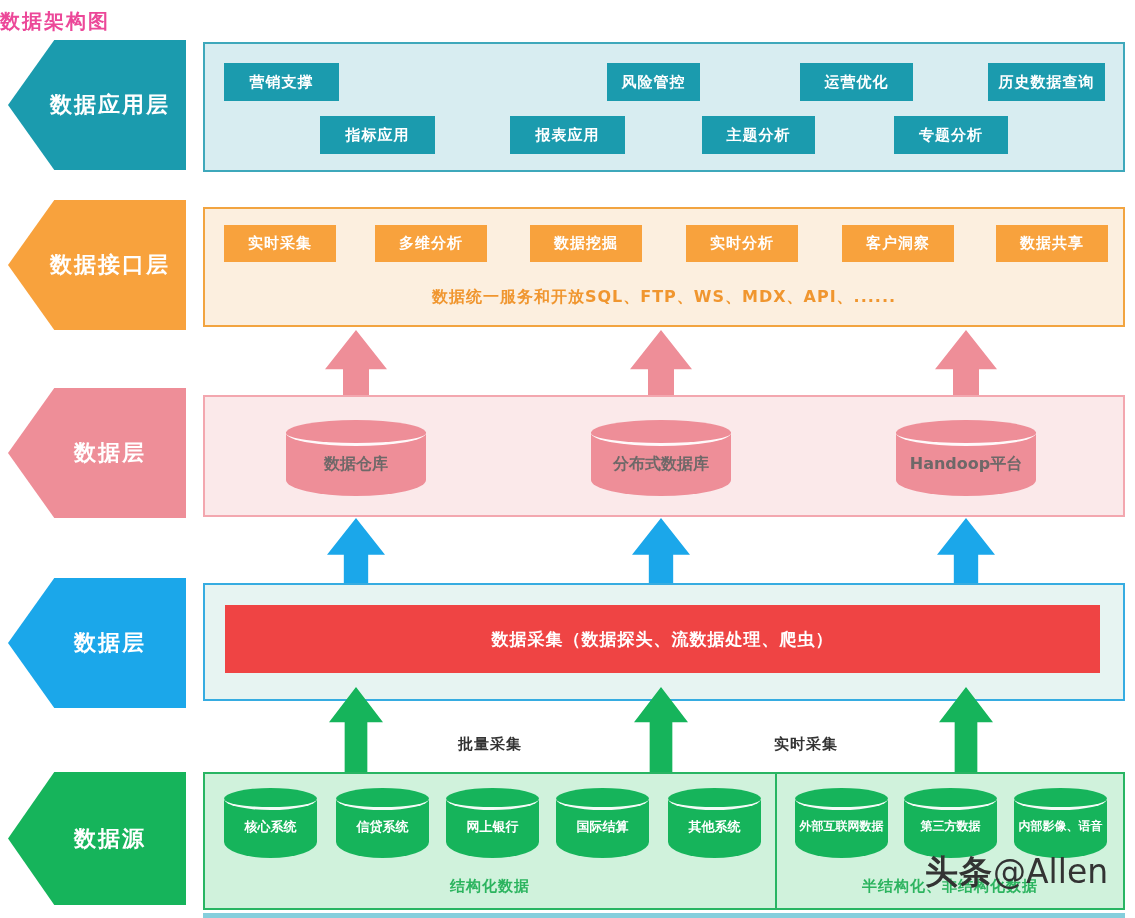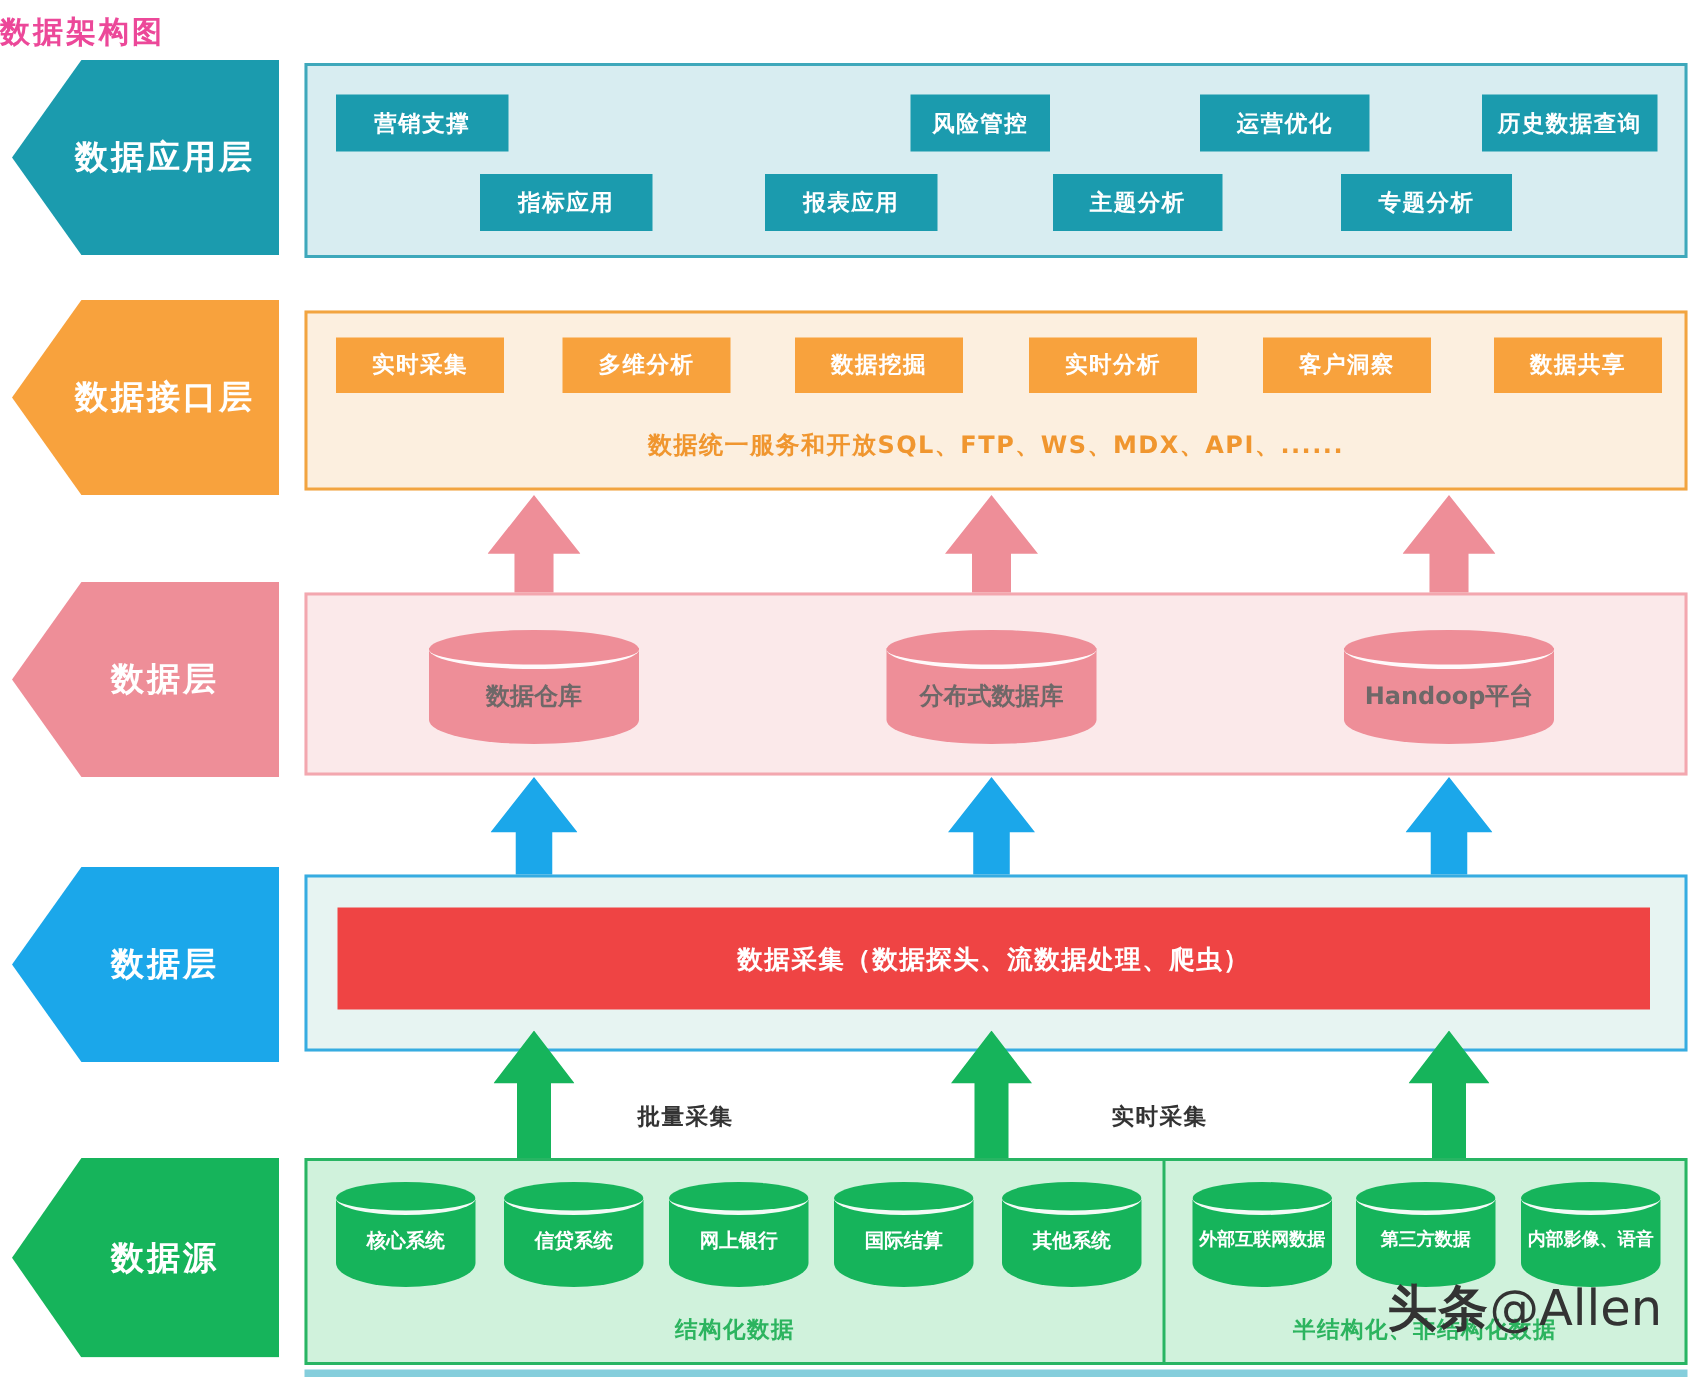--- a/index.html
+++ b/index.html
@@ -56,21 +56,21 @@
   .cyl.greenc{width:93px;height:70px;top:14px;}
   .cyl.greenc .cyl-top{height:22px;}
   .cyl.greenc .cyl-top,.cyl.greenc .cyl-body{background:#16B45B;}
   .cyl.greenc .cyl-label{top:30px;color:#fff;font-size:13px;}
   .cyl.greenc.wide .cyl-label{font-size:12px;}
 
   .collect-bar{position:absolute;left:20px;top:20px;width:875px;height:68px;background:#ef4444;
                display:flex;align-items:center;justify-content:center;color:#fff;
                font-size:17px;font-weight:bold;letter-spacing:1px;}
 
-  .mode-label{position:absolute;top:735px;width:130px;text-align:left;
+  .mode-label{position:absolute;top:735px;width:130px;text-align:center;
               color:#333;font-size:15px;font-weight:bold;letter-spacing:1px;}
 
   .src-divider{position:absolute;left:570px;top:0;bottom:0;width:2px;background:#28B563;}
   .src-group-label{position:absolute;top:103px;text-align:center;color:#2CB45F;
                    font-size:15px;font-weight:bold;letter-spacing:1px;}
 
   .bottom-strip{position:absolute;left:203px;top:913px;width:922px;height:5px;background:#85CEDC;}
 
   .watermark{position:absolute;left:925px;top:850px;color:#333;font-size:33px;white-space:nowrap;}
   .watermark .wm-bold{font-weight:bold;letter-spacing:1px;}

